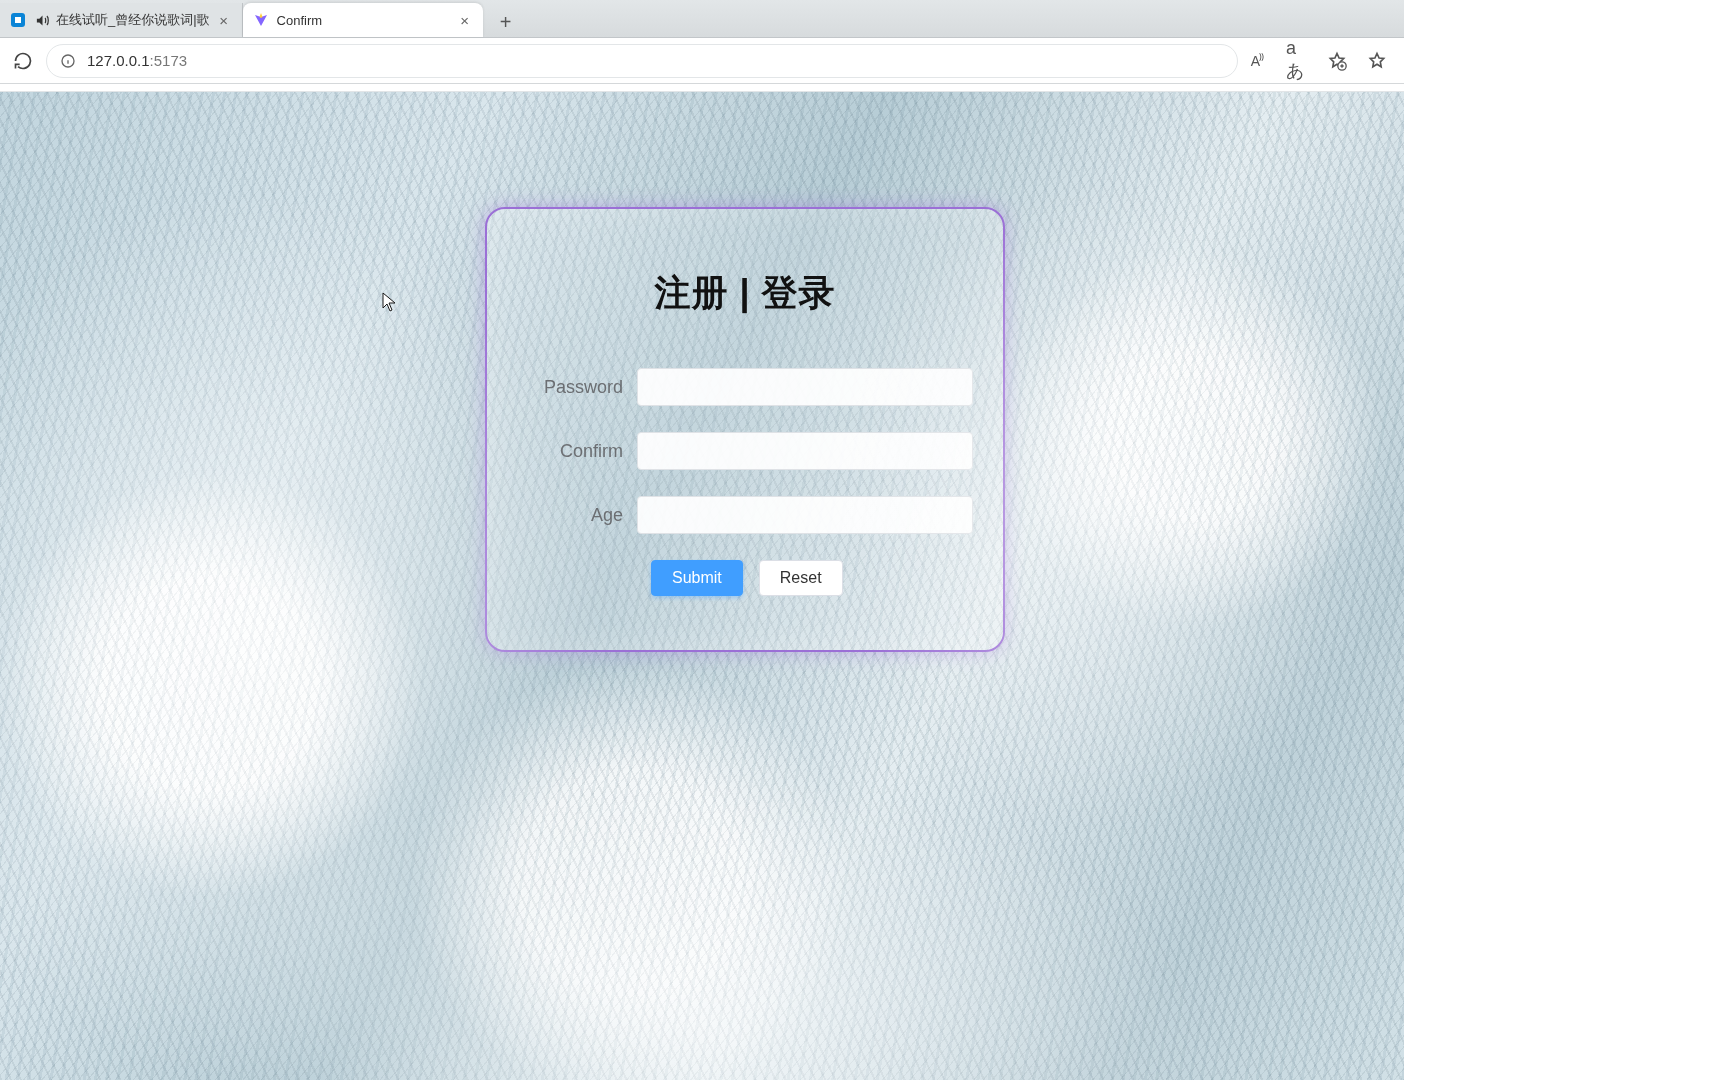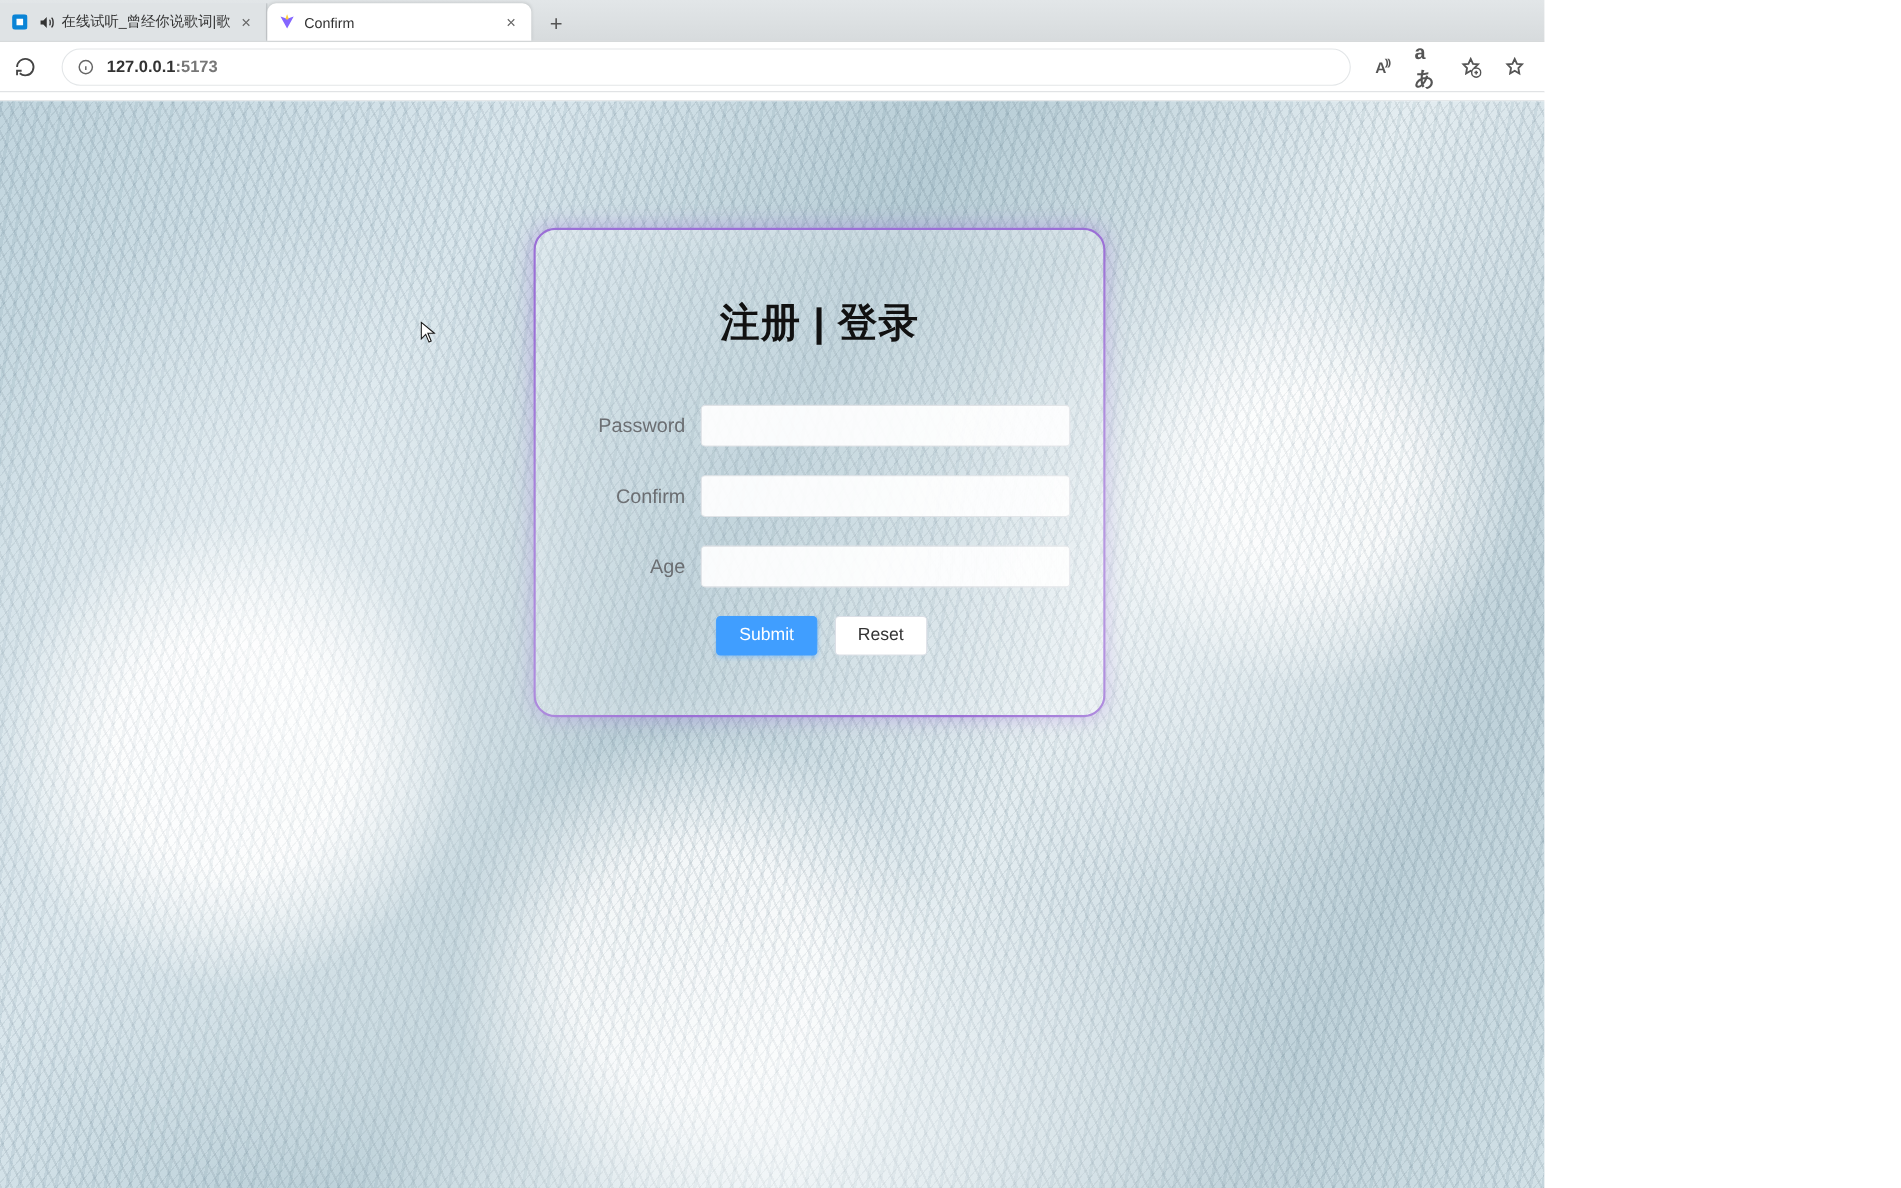--- a/index.html
+++ b/index.html
@@ -10,21 +10,21 @@
     .tab-strip { height: 38px; background: linear-gradient(180deg,#e2e6e8,#d7dbdd); display: flex; align-items: flex-end; padding-left: 0; border-bottom: 1px solid #c2c6c9; }
     .tab { height: 34px; display: flex; align-items: center; padding: 0 10px; font-size: 13px; color: #333; position: relative; min-width: 240px; max-width: 285px; }
     .tab.inactive { background: #dfe3e5; border-right: 1px solid #bfc3c6; }
     .tab.active { background: #ffffff; border-radius: 8px 8px 0 0; box-shadow: 0 -1px 3px rgba(0,0,0,.1); }
     .tab .favicon { width: 16px; height: 16px; margin-right: 8px; flex-shrink: 0; display:flex; align-items:center; justify-content:center; }
     .tab .sound-icon { width:16px; height:16px; margin-right:6px; flex-shrink:0; display:flex; align-items:center; justify-content:center; color:#333; }
     .tab .title { flex: 1; white-space: nowrap; overflow: hidden; text-overflow: ellipsis; }
     .tab .close { width: 16px; height: 16px; display:flex; align-items:center; justify-content:center; color:#666; margin-left:6px; font-size:15px; flex-shrink:0; }
     .newtab { width: 34px; height: 30px; display:flex; align-items:center; justify-content:center; color:#555; font-size:20px; margin-left:6px; }
 
-    .addr-bar { height: 46px; background: #ffffff; display:flex; align-items:center; padding: 0 8px; gap: 18px; border-bottom: 1px solid #d5d8da; font-weight: bold; }
+    .addr-bar { height: 46px; background: #ffffff; display:flex; align-items:center; padding: 0 8px; gap: 8px; border-bottom: 1px solid #d5d8da; }
     .reload { width: 30px; height: 30px; display:flex; align-items:center; justify-content:center; color:#444; }
     .url-box { flex:1; height:34px; background:#fff; border:1px solid #e3e6e8; border-radius:18px; display:flex; align-items:center; padding:0 12px; gap:10px; position:relative; }
     .url-box .info-icon { width: 18px; height: 18px; display:flex; align-items:center; justify-content:center; color:#666; }
     .url-box .url-text { font-size:15px; color:#333; }
     .url-box .url-text .host { color:#333; }
     .url-box .url-text .port { color:#777; }
     .right-icons { display:flex; align-items:center; gap:18px; padding-right:8px; color:#555; }
     .right-icons .icon { width:22px; height:22px; display:flex; align-items:center; justify-content:center; font-size:15px; }
 
     .divider-line { height: 8px; background: #ffffff; border-bottom: 1px solid #e2e5e7; }

